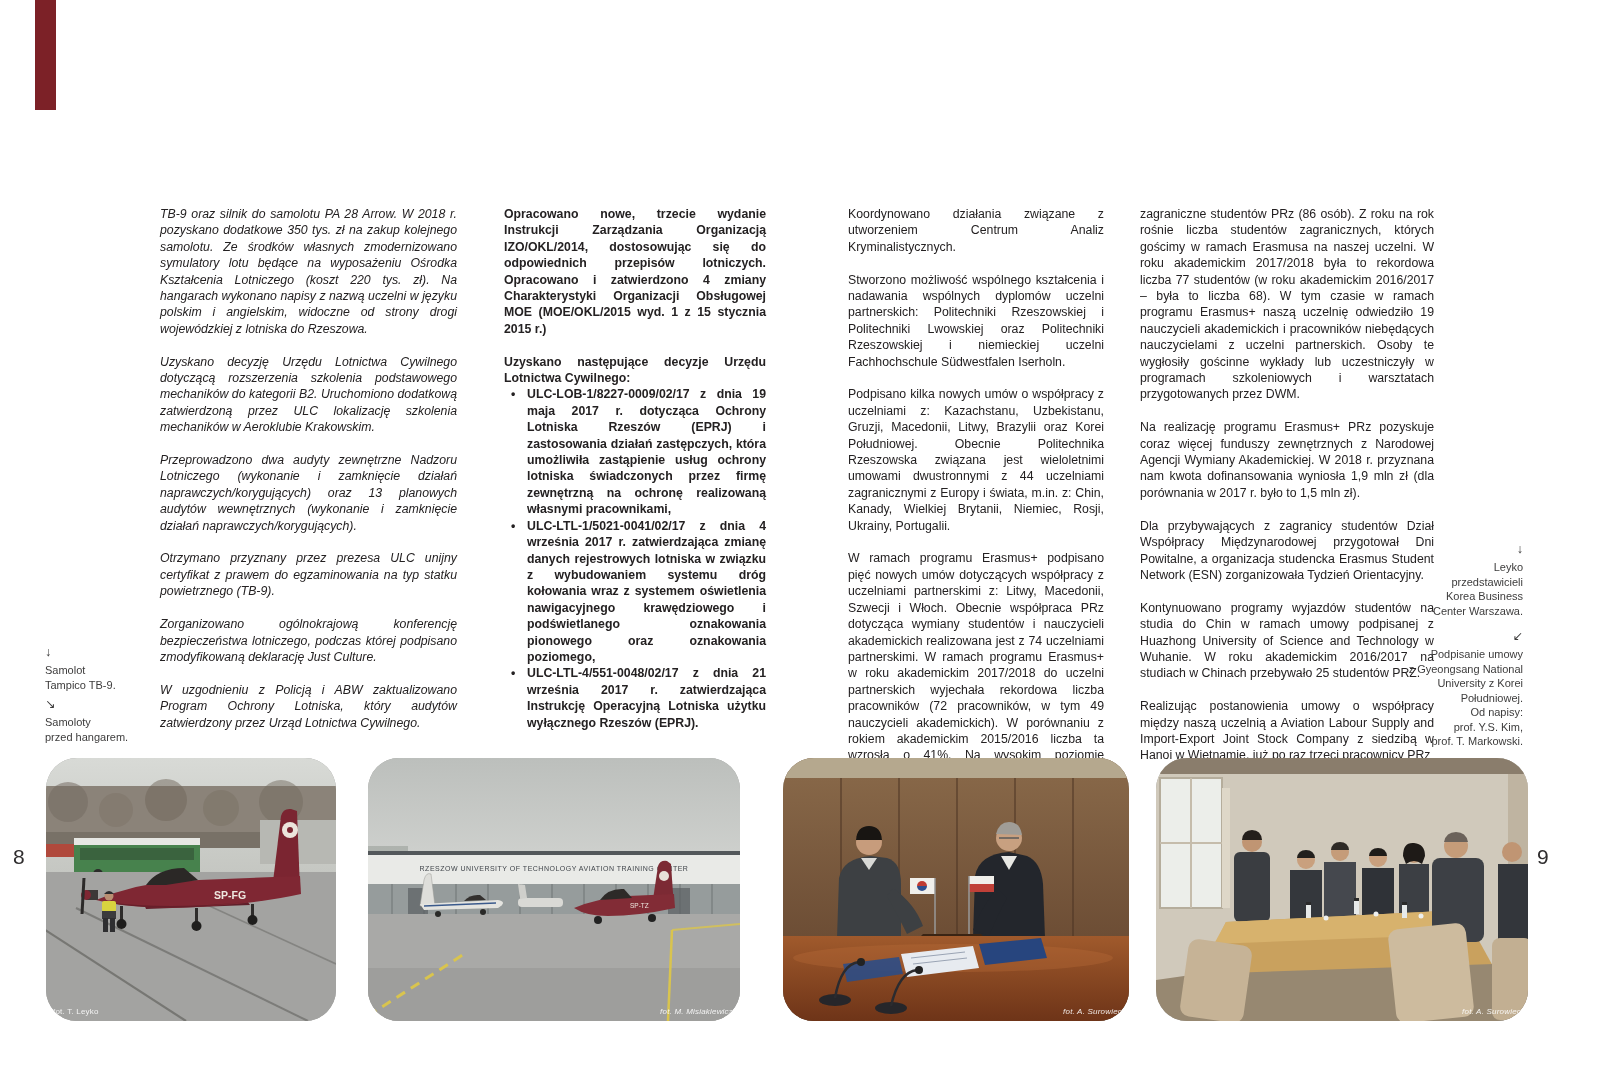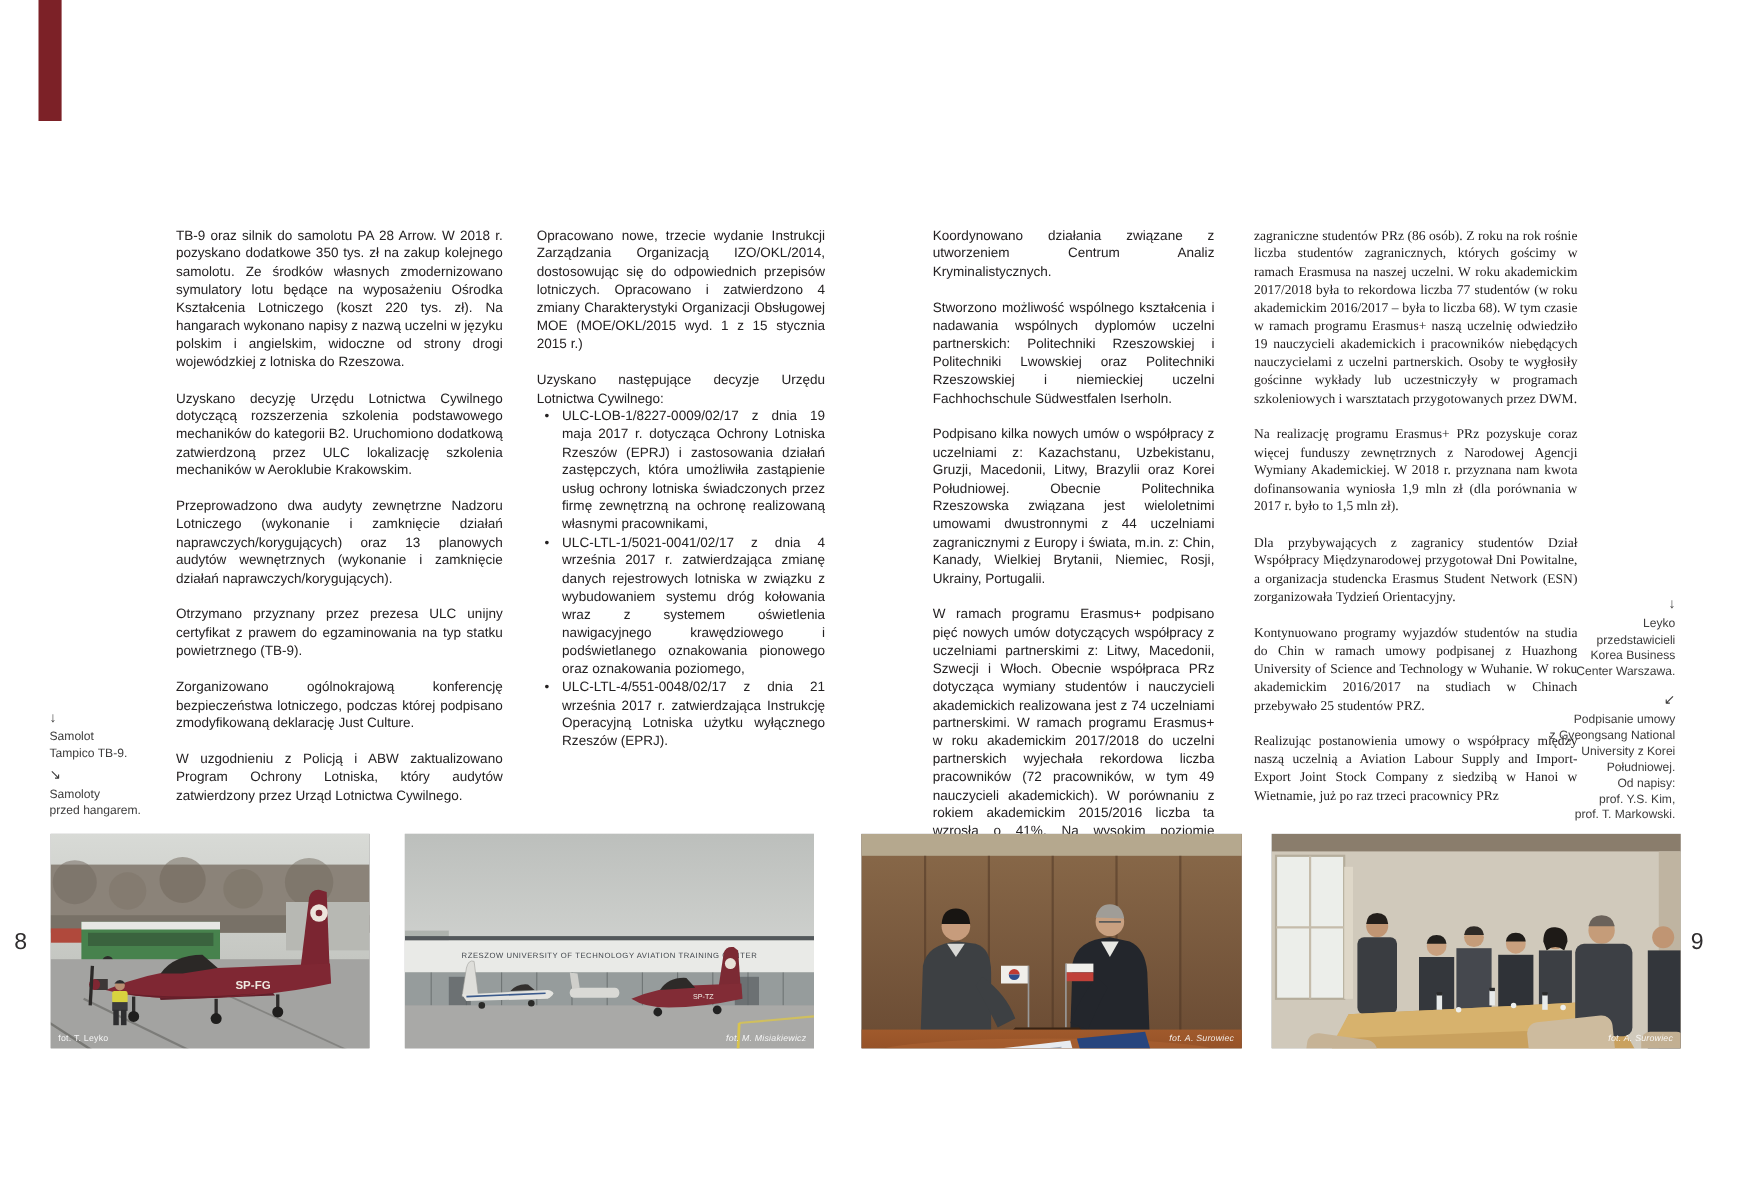--- a/index.html
+++ b/index.html
@@ -11,36 +11,36 @@
   .chapter-tab{position:absolute;left:35px;top:0;width:21px;height:110px;background:#7c2127;}
   
   .pageno{position:absolute;top:845px;font-size:21px;color:#2f2d2e;}
   .pageno-left{left:13px;}
   .pageno-right{left:1537px;}
   
   .col{position:absolute;top:206px;font-size:12.3px;line-height:16.4px;
        text-align:justify;color:#242122;hyphens:auto;}
   .col p{margin:0 0 16.4px 0;}
   .col p.lead{margin-bottom:0;}
-  .col1{left:160px;width:297px;}
-  .col2{left:488px;width:262px;}
+  .col1{left:160px;width:297px;font-style:italic;}
+  .col2{left:504px;width:262px;font-weight:bold;}
   .col3{left:848px;width:256px;}
-  .col4{left:1140px;width:294px;font-family:Liberation Serif, serif;}
+  .col4{left:1140px;width:294px;}
   ul.bullets{margin:0;padding:0;list-style:none;}
   ul.bullets li{position:relative;padding-left:23px;text-align:justify;}
   ul.bullets li::before{content:"\2022";position:absolute;left:7px;top:0;}
   
   .caption{position:absolute;font-size:11px;line-height:14.5px;color:#3d3c3c;}
   .cap-arrow{font-size:12.5px;line-height:13px;margin-bottom:4px;color:#3d3c3c;}
   .caption-left{left:45px;width:120px;text-align:left;}
   .cap-l1{top:646px;} .cap-l2{top:698px;}
   .caption-right{left:1353px;width:170px;text-align:right;}
   .cap-r1{top:543px;} .cap-r2{top:630px;}
   
-  .photo{position:absolute;top:758px;height:195px;overflow:hidden;background:#9b9b99;}
+  .photo{position:absolute;top:758px;height:263px;overflow:hidden;background:#9b9b99;border-radius:31px;}
   .photo svg{display:block;}
   .photo1{left:46px;width:290px;}
   .photo2{left:368px;width:372px;}
   .photo3{left:783px;width:346px;}
   .photo4{left:1156px;width:372px;}
   .credit{position:absolute;bottom:5px;font-size:8px;letter-spacing:.2px;
           color:rgba(255,255,255,.88);white-space:nowrap;}
   .credit-left{left:7px;} .credit-right{right:7px;font-style:italic;}
 </style>
 </head>

